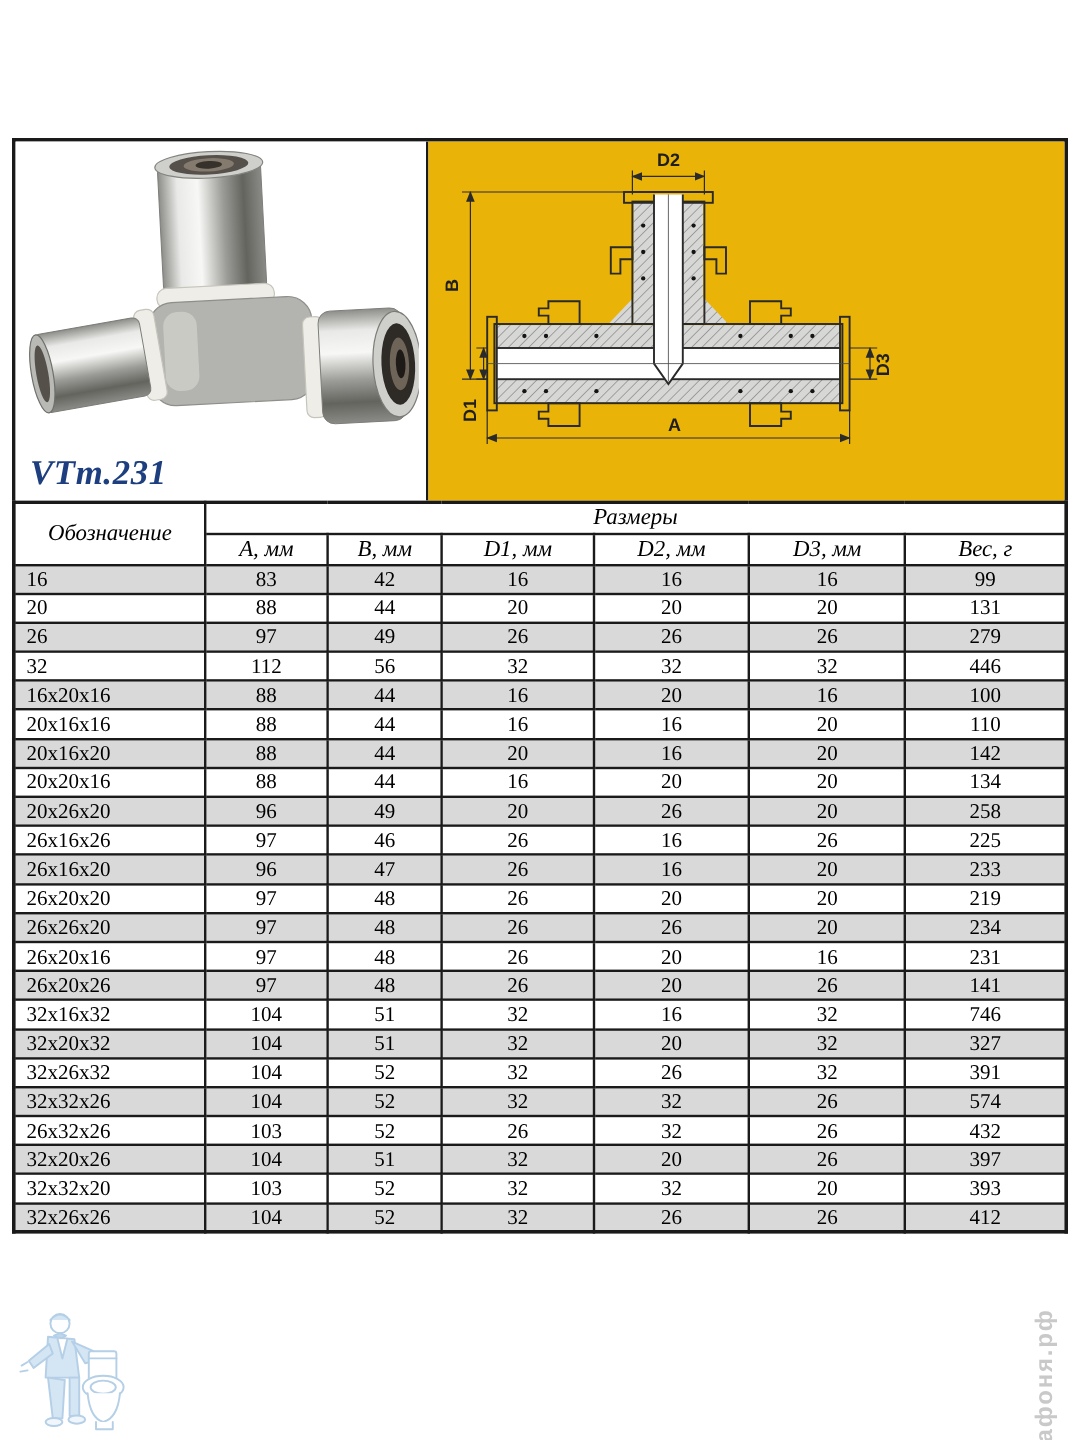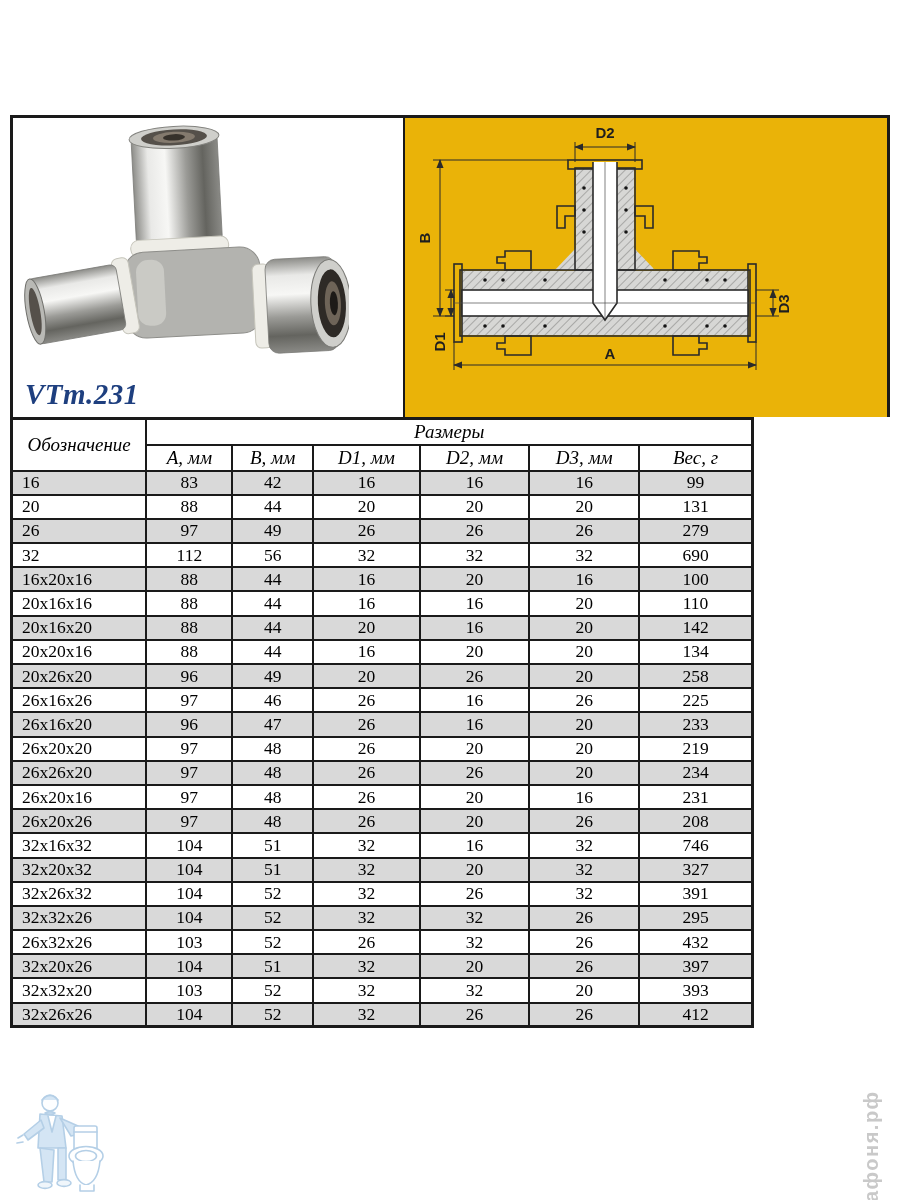--- a/index.html
+++ b/index.html
@@ -3,32 +3,32 @@
 <meta charset="utf-8">
 <style>
   html,body{margin:0;padding:0;}
   body{
     width:900px;height:1200px;position:relative;background:#ffffff;
     font-family:"Liberation Serif", serif;overflow:hidden;
   }
   .sheet{position:absolute;left:10px;top:115px;width:880px;}
   
   .top-row{display:flex;border:3px solid #1a1a1a;border-bottom:none;height:302px;box-sizing:border-box;}
-  .photo-box{width:392px;box-sizing:border-box;border-right:2px solid #1a1a1a;position:relative;background:#fff;}
+  .photo-box{width:344px;box-sizing:border-box;border-right:2px solid #1a1a1a;position:relative;background:#fff;}
   .draw-box{flex:1;position:relative;background:#eab308;}
   .model-label{
     position:absolute;left:12px;bottom:6px;
     font-family:"Liberation Serif", serif;font-style:italic;font-weight:bold;
     font-size:29px;letter-spacing:.5px;
   }
   .photo-svg{position:absolute;left:6px;top:4px;}
   .draw-svg{position:absolute;left:0;top:0;}
   
   table.dims{
-    width:744px;border-collapse:collapse;table-layout:fixed;
+    width:880px;border-collapse:collapse;table-layout:fixed;
     border:3px solid #1a1a1a;background:#fff;
   }
   table.dims th, table.dims td{
     border:2px solid #1a1a1a;box-sizing:border-box;overflow:hidden;white-space:nowrap;
   }
   table.dims thead th{
     font-style:italic;font-weight:normal;font-size:19px;height:26px;
     text-align:center;vertical-align:middle;padding:0 4px;background:#fff;
   }
   table.dims td{
@@ -252,21 +252,21 @@
     <td>26</td>
     <td>279</td>
   </tr>
         <tr>
     <td class="des">32</td>
     <td>112</td>
     <td>56</td>
     <td>32</td>
     <td>32</td>
     <td>32</td>
-    <td>690</td>
+    <td>446</td>
   </tr>
         <tr class="gray">
     <td class="des">16x20x16</td>
     <td>88</td>
     <td>44</td>
     <td>16</td>
     <td>20</td>
     <td>16</td>
     <td>100</td>
   </tr>
@@ -351,21 +351,21 @@
     <td>16</td>
     <td>231</td>
   </tr>
         <tr class="gray">
     <td class="des">26x20x26</td>
     <td>97</td>
     <td>48</td>
     <td>26</td>
     <td>20</td>
     <td>26</td>
-    <td>208</td>
+    <td>141</td>
   </tr>
         <tr>
     <td class="des">32x16x32</td>
     <td>104</td>
     <td>51</td>
     <td>32</td>
     <td>16</td>
     <td>32</td>
     <td>746</td>
   </tr>
@@ -387,21 +387,21 @@
     <td>32</td>
     <td>391</td>
   </tr>
         <tr class="gray">
     <td class="des">32x32x26</td>
     <td>104</td>
     <td>52</td>
     <td>32</td>
     <td>32</td>
     <td>26</td>
-    <td>295</td>
+    <td>574</td>
   </tr>
         <tr>
     <td class="des">26x32x26</td>
     <td>103</td>
     <td>52</td>
     <td>26</td>
     <td>32</td>
     <td>26</td>
     <td>432</td>
   </tr>

